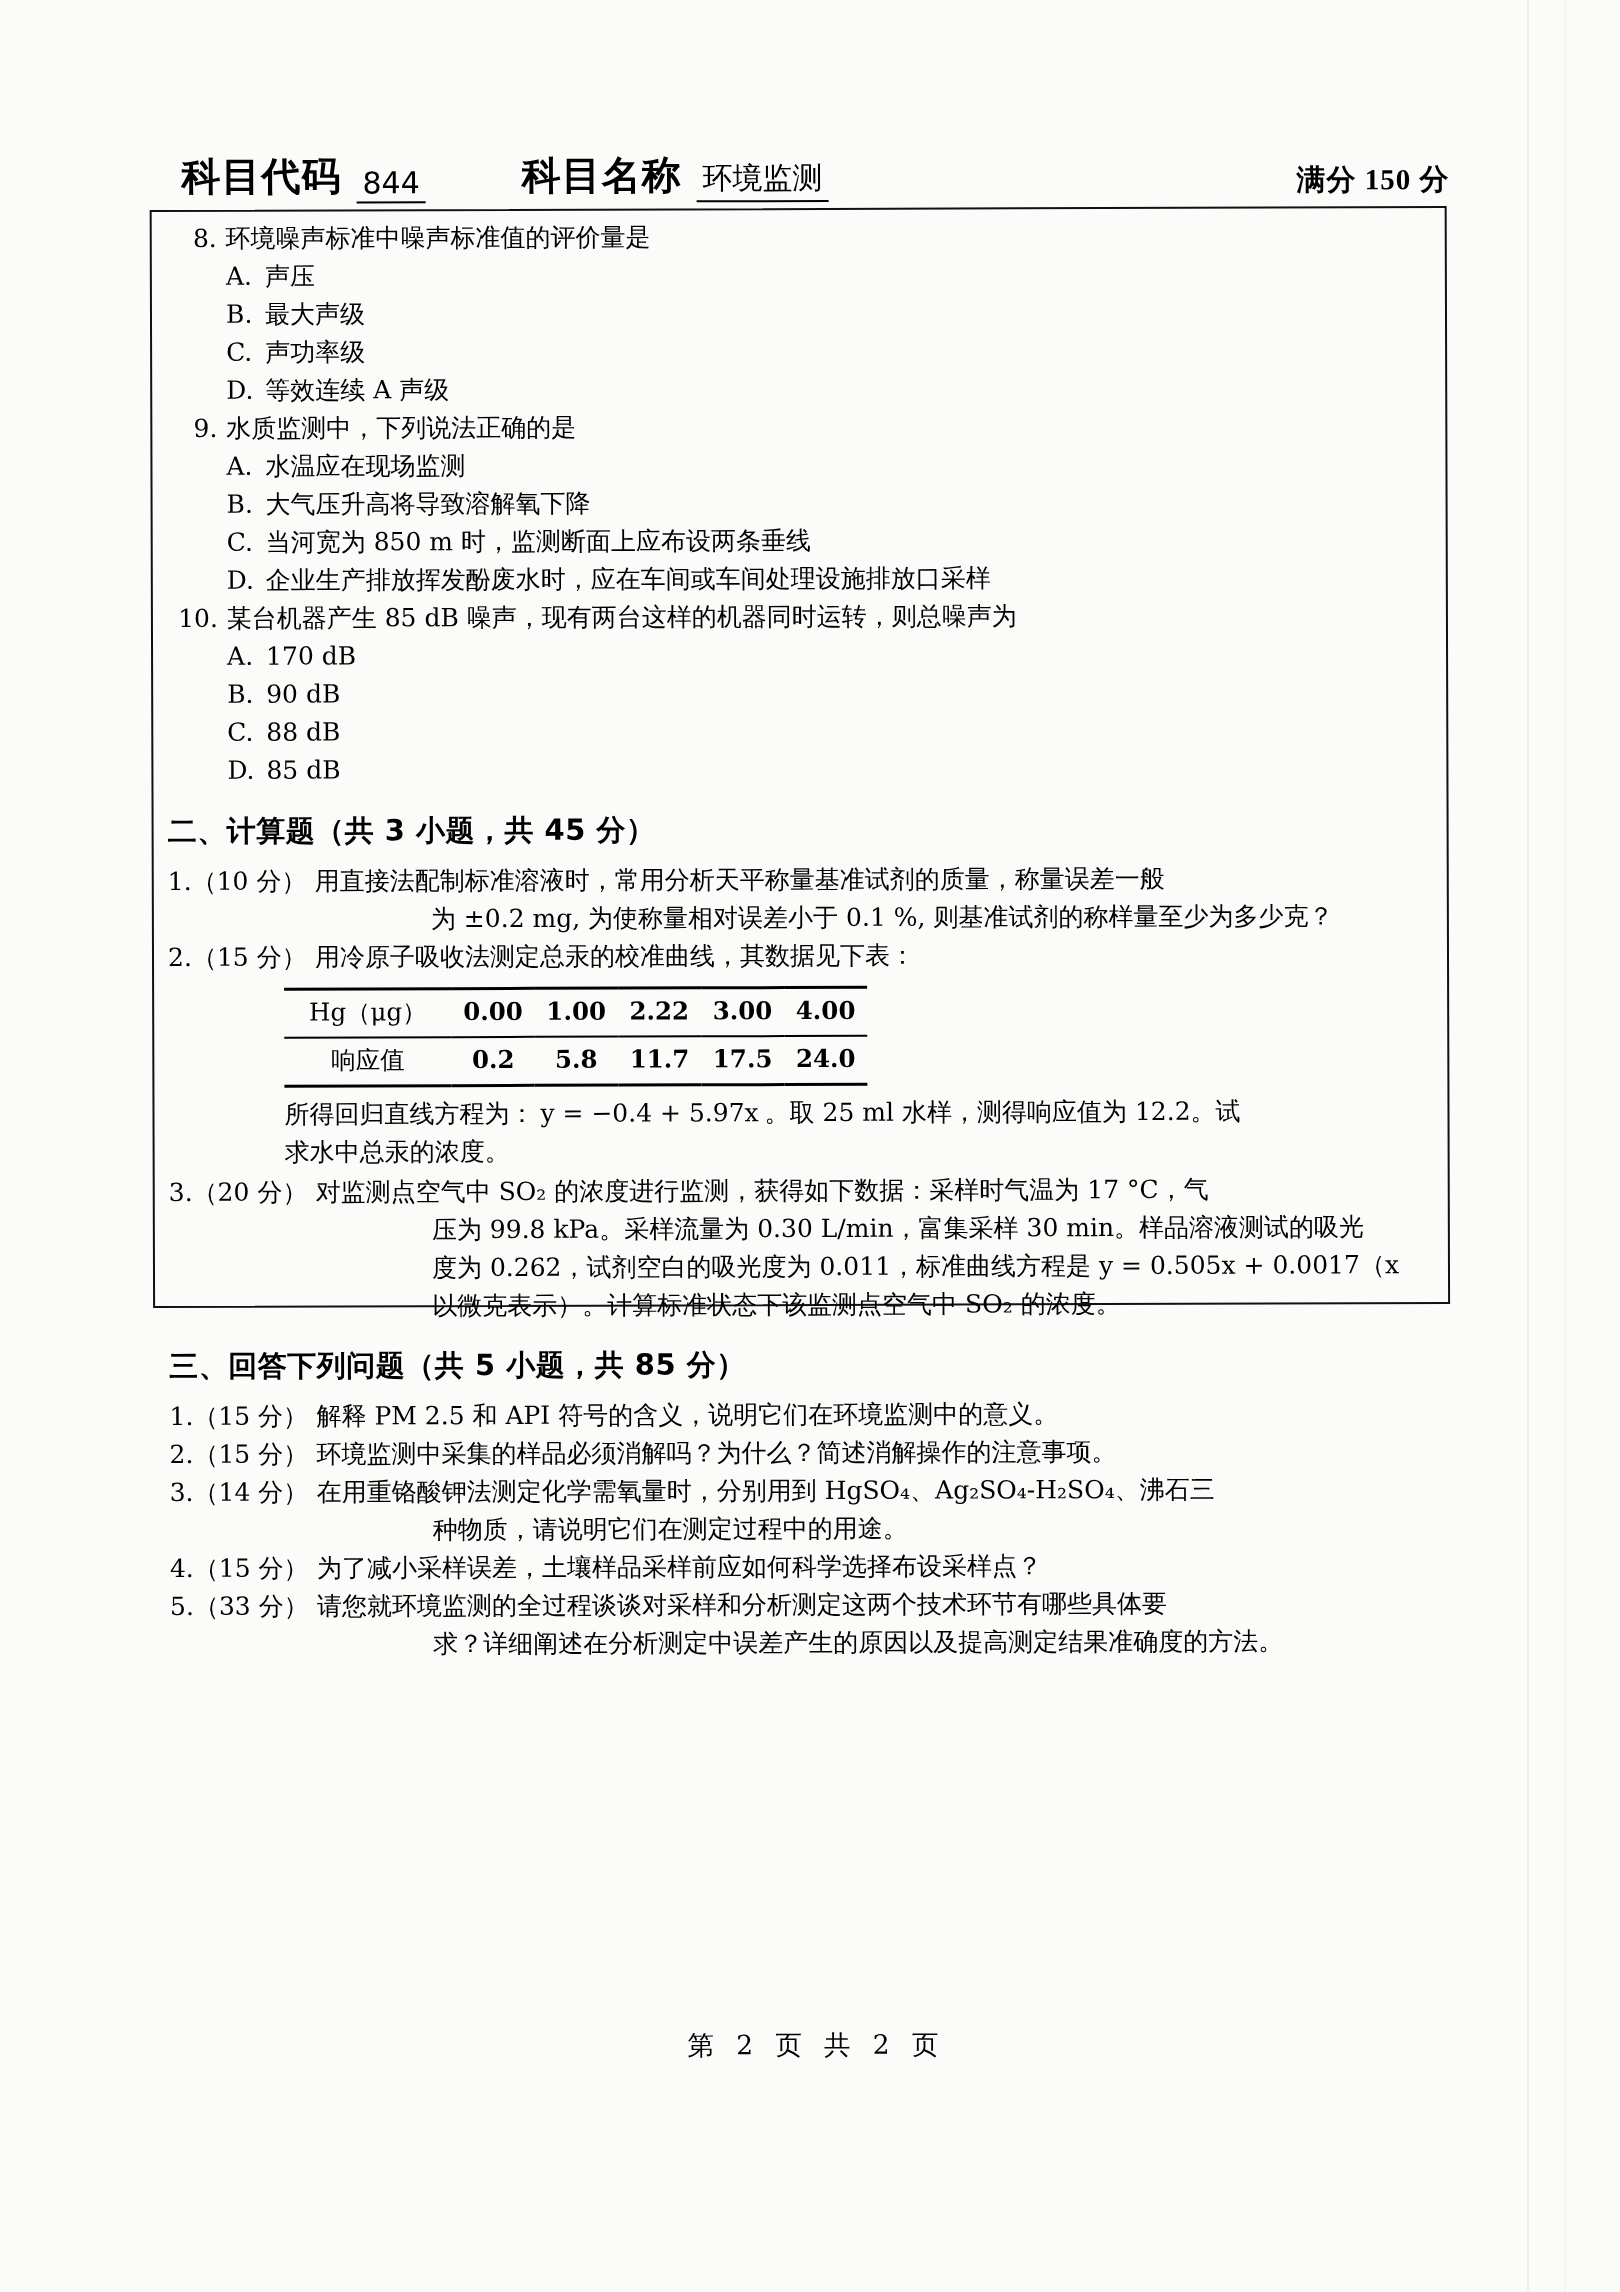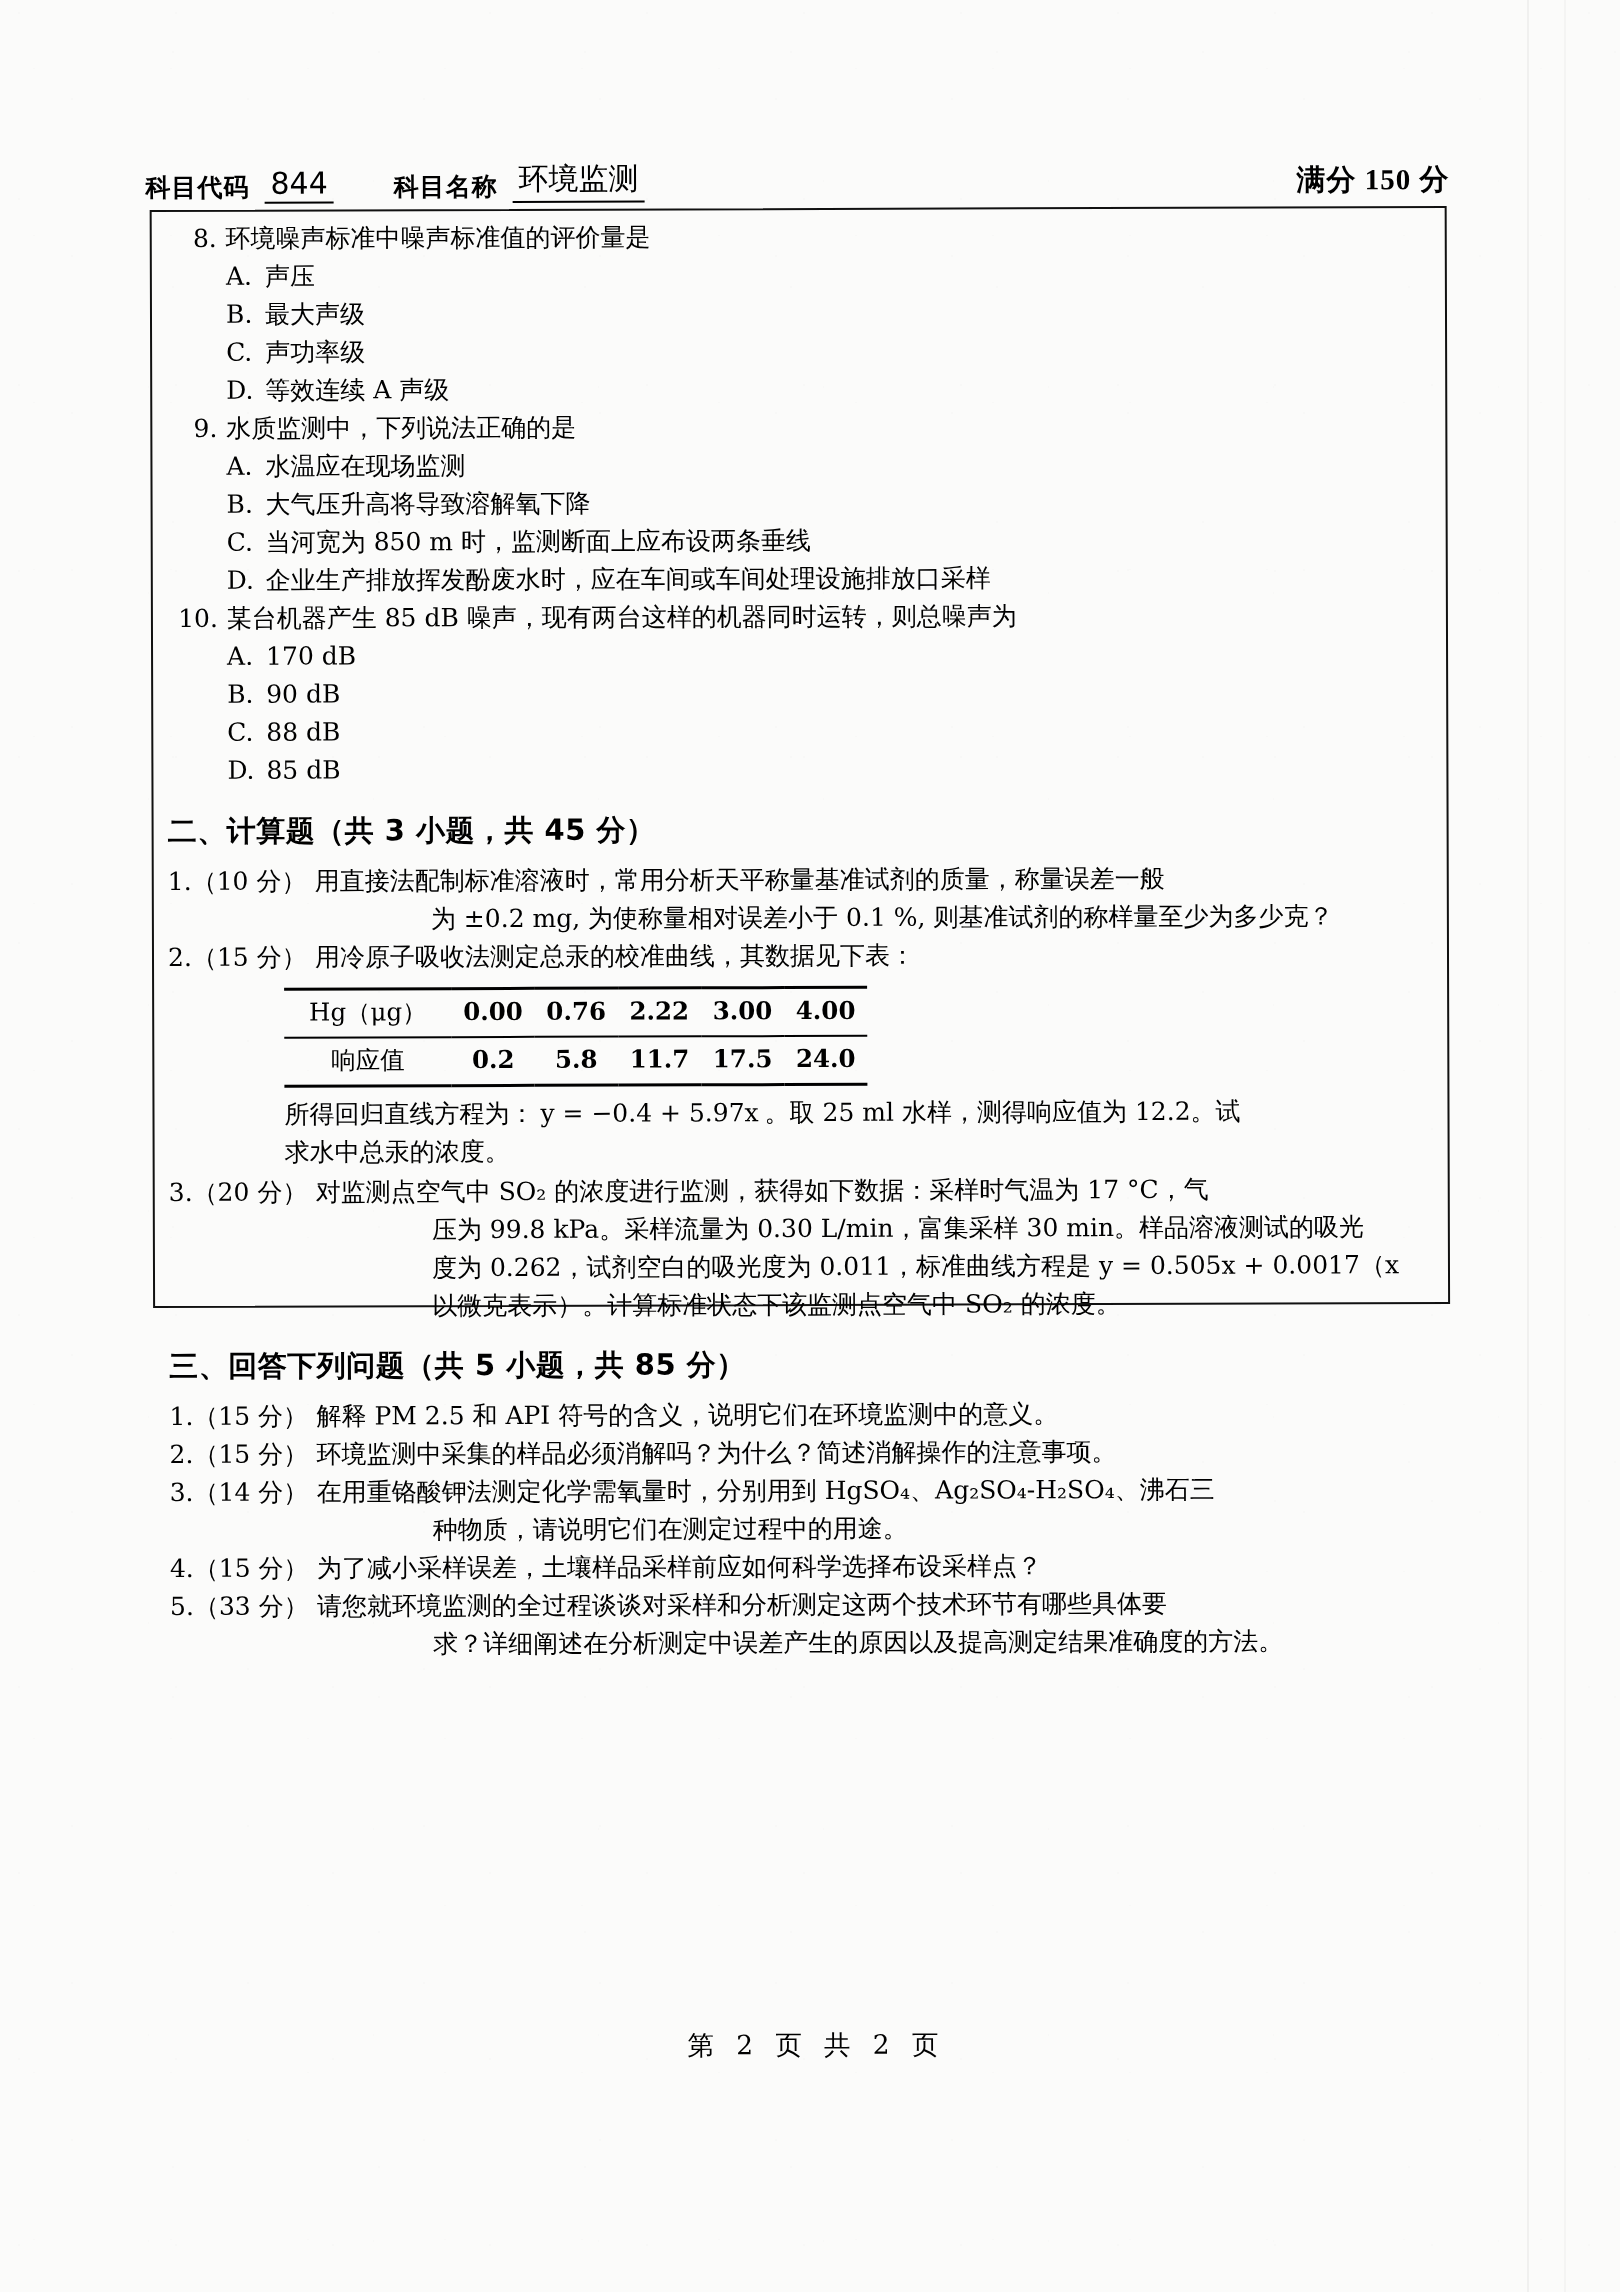--- a/index.html
+++ b/index.html
@@ -57,24 +57,25 @@
     position: absolute;
     left: 145px;
     top: 147px;
     width: 1304px;
     height: 55px;
     display: flex;
     align-items: flex-end;
     font-family: "DejaVu Sans", "Liberation Sans", sans-serif;
   }
   .hdr-label {
-    font-size: 25px;
+    font-size: 39px;
     font-weight: 700;
     letter-spacing: 1px;
     white-space: nowrap;
+    margin-left: 36px;
   }
   .hdr-val {
     font-size: 30px;
     font-weight: 400;
     border-bottom: 2.9px solid #000;
     padding: 0 5.9px 1px 5.9px;
     margin: 0 15px;
     white-space: nowrap;
   }
   .hdr-gap { width: 45px; }
@@ -309,21 +310,21 @@
         <span class="cont">用冷原子吸收法测定总汞的校准曲线，其数据见下表：</span>
       </span>
     </div>
 
     <div class="tbl-wrap">
       <table class="data">
         <thead>
           <tr>
             <th class="rowhead">Hg（μg）</th>
             <th class="cell">0.00</th>
-            <th class="cell">0.76</th>
+            <th class="cell">1.00</th>
             <th class="cell">2.22</th>
             <th class="cell">3.00</th>
             <th class="cell">4.00</th>
           </tr>
         </thead>
         <tbody>
           <tr>
             <td class="rowhead">响应值</td>
             <td class="cell">0.2</td>
             <td class="cell">5.8</td>

